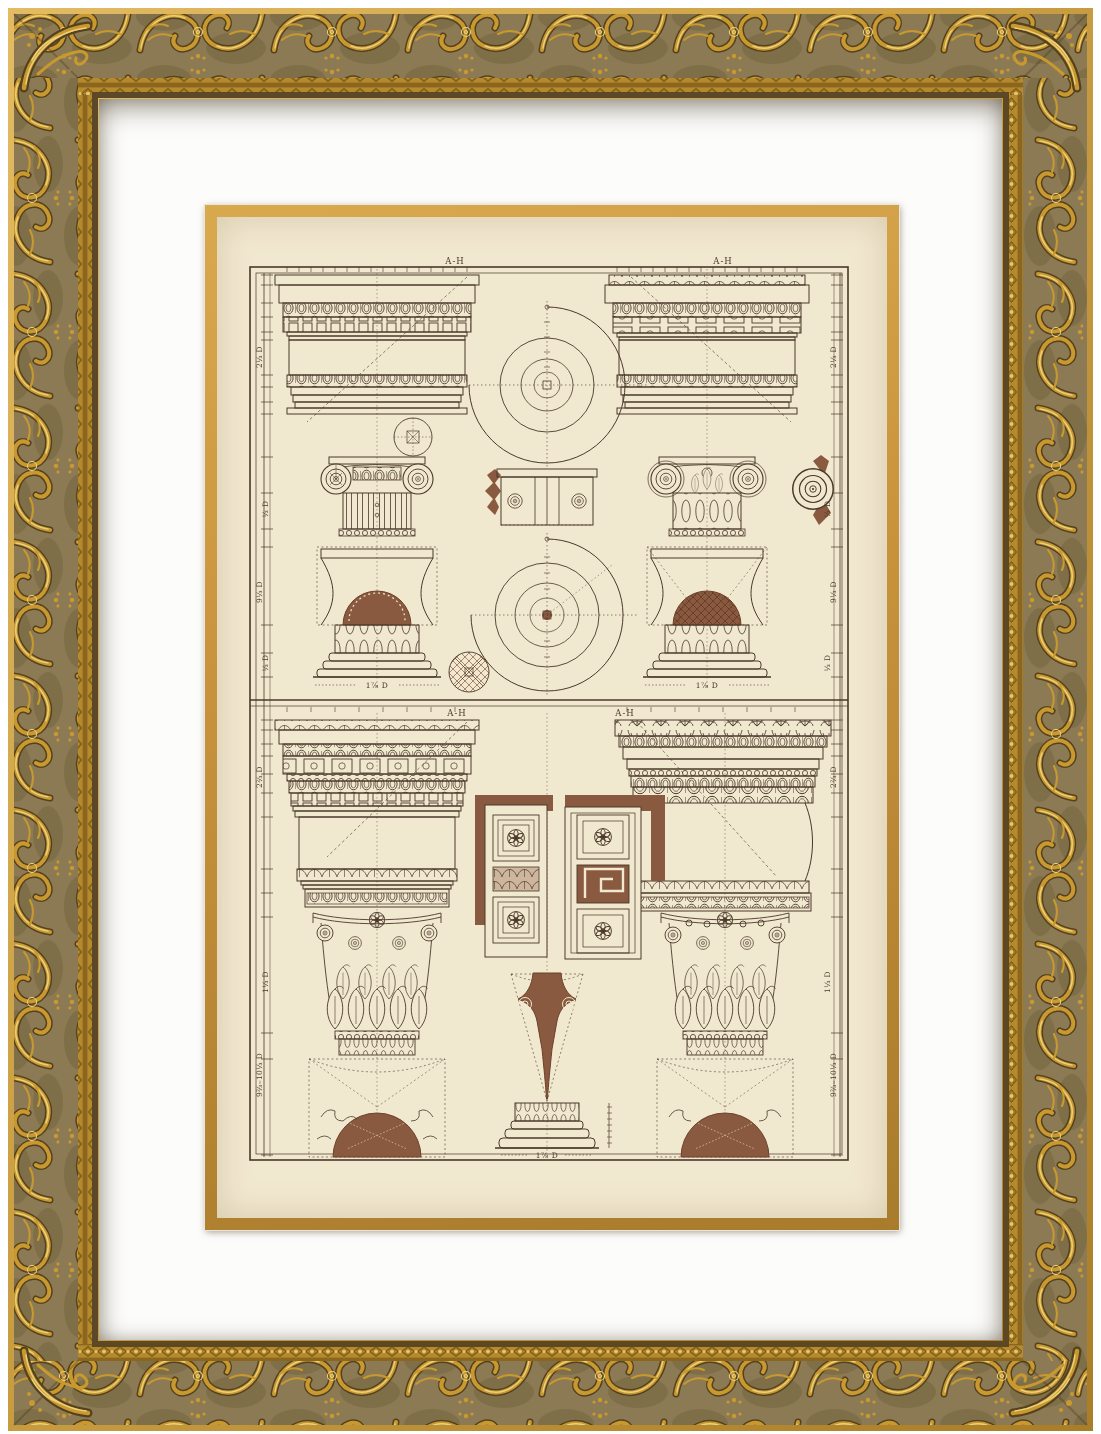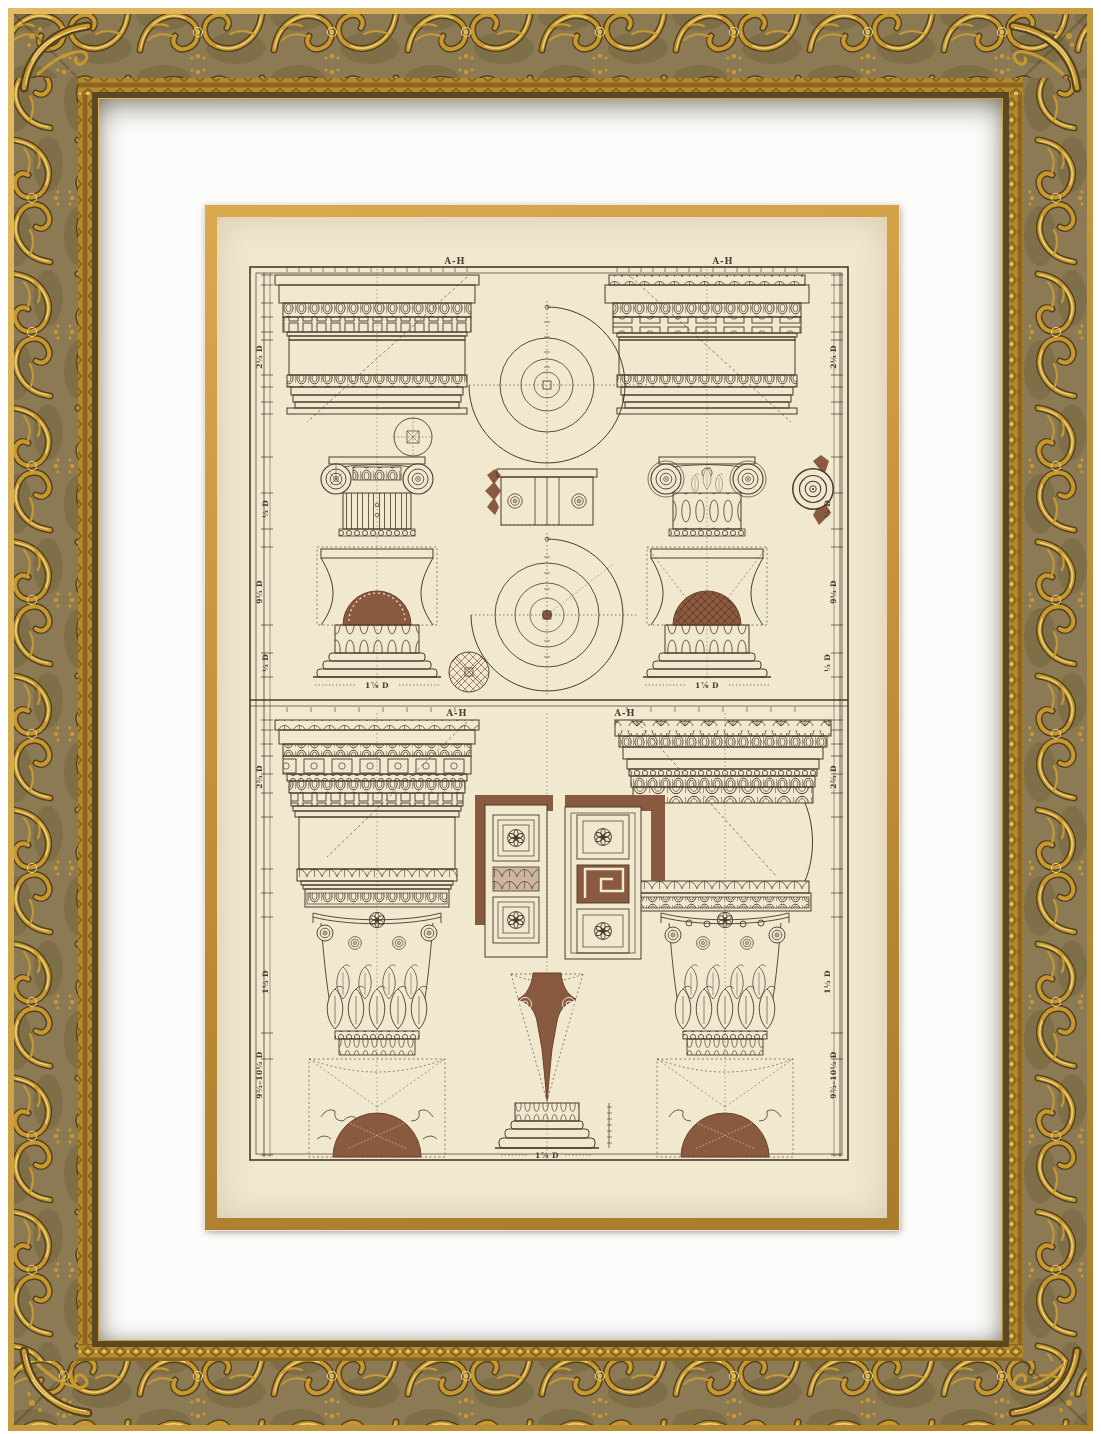--- a/index.html
+++ b/index.html
@@ -8,21 +8,21 @@
   .frame-svg{position:absolute;left:0;top:0;}
   .mat{position:absolute;left:99px;top:99px;width:903px;height:1241px;background:var(--mat,#fcfcfb);
        box-shadow: inset 0 24px 28px -18px rgba(70,58,36,.62),
                    inset 0 -14px 20px -14px rgba(70,58,36,.38),
                    inset 20px 0 24px -18px rgba(70,58,36,.45),
                    inset -20px 0 24px -18px rgba(70,58,36,.45);}
   .print{position:absolute;left:205px;top:205px;width:694px;height:1025px;
          background:linear-gradient(168deg,#d9a94e 0%,#c8923c 42%,#a87c2c 100%);
          box-shadow:0 0 0 1px #e9e5da, 1px 2px 7px rgba(90,75,50,.55);}
   .paper{position:absolute;left:12px;top:12px;width:670px;height:1001px;background:var(--paper,#f1e8d0);
-         box-shadow:inset 0 0 34px rgba(150,125,80,.28);font-weight:bold;}
+         box-shadow:inset 0 0 34px rgba(150,125,80,.28);}
   .plate-svg{position:absolute;left:0;top:0;}
   text{font-family:"DejaVu Serif",serif;fill:var(--ink,#4a382a);}
   .lbl{font-size:8.5px;letter-spacing:1px;}
   .dim{font-size:7.5px;letter-spacing:.4px;}
   .base{font-size:7.5px;letter-spacing:.5px;}
 </style>
 </head>
 <body>
 
 <div class="stage">

